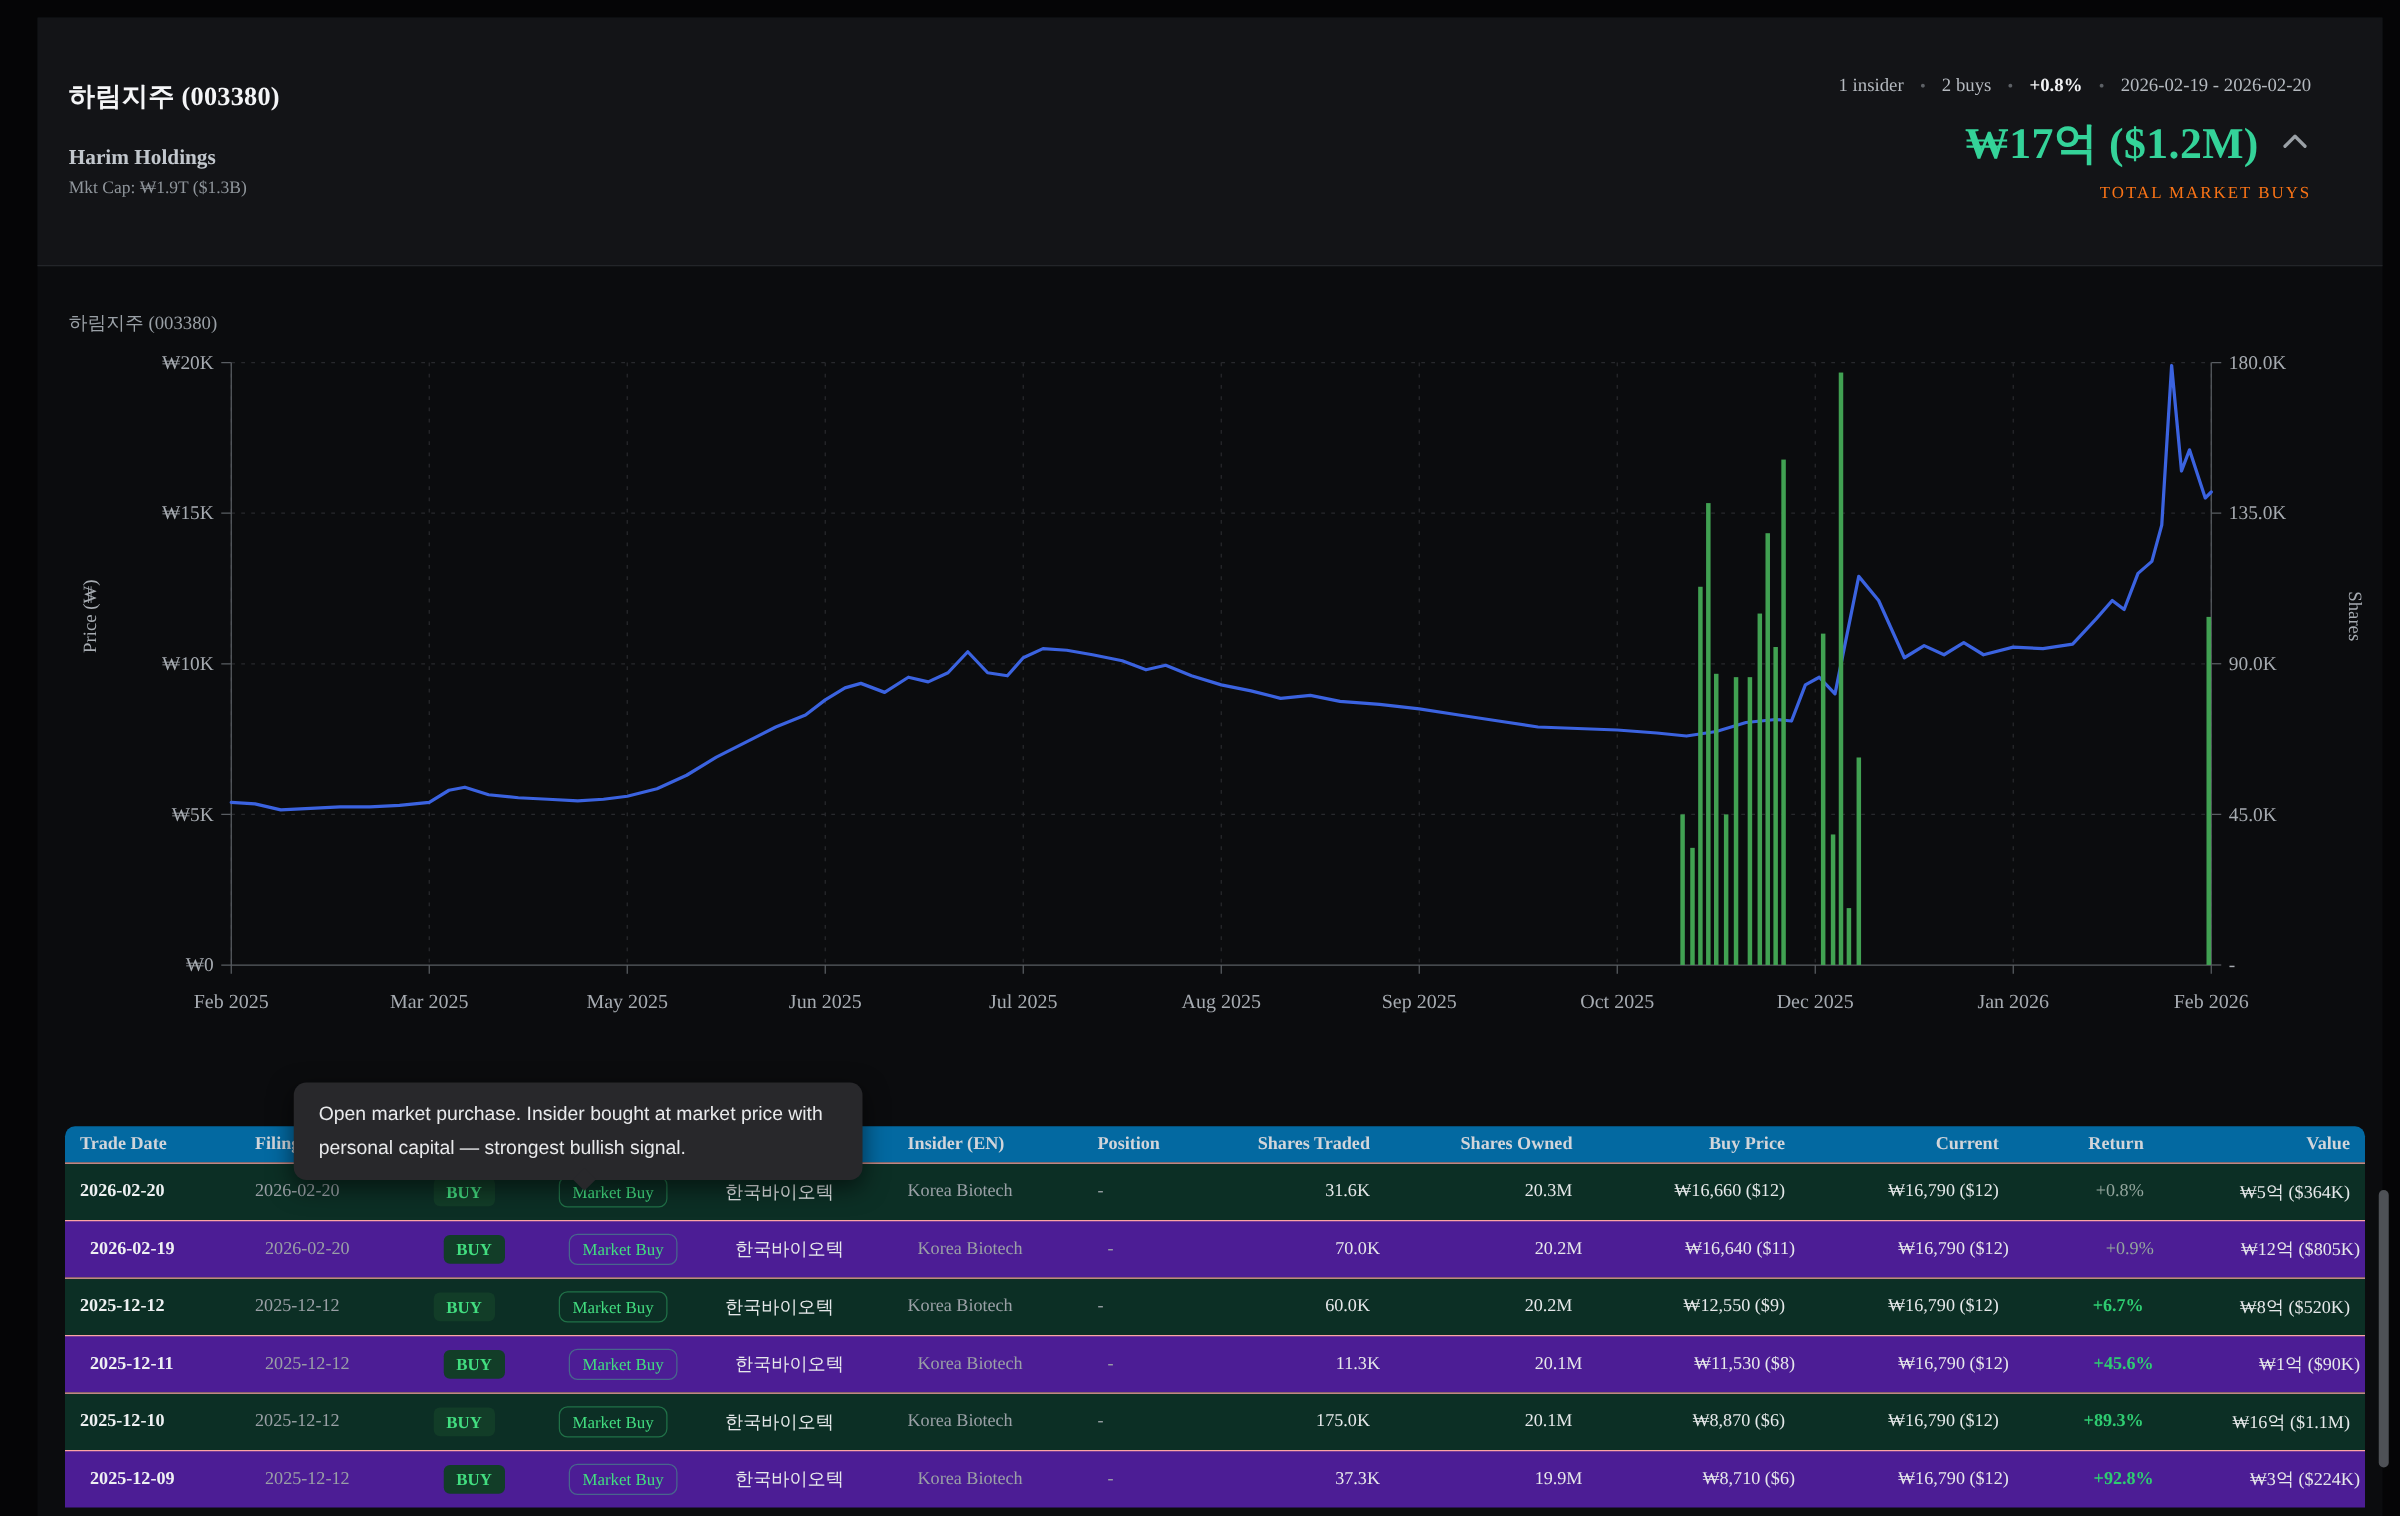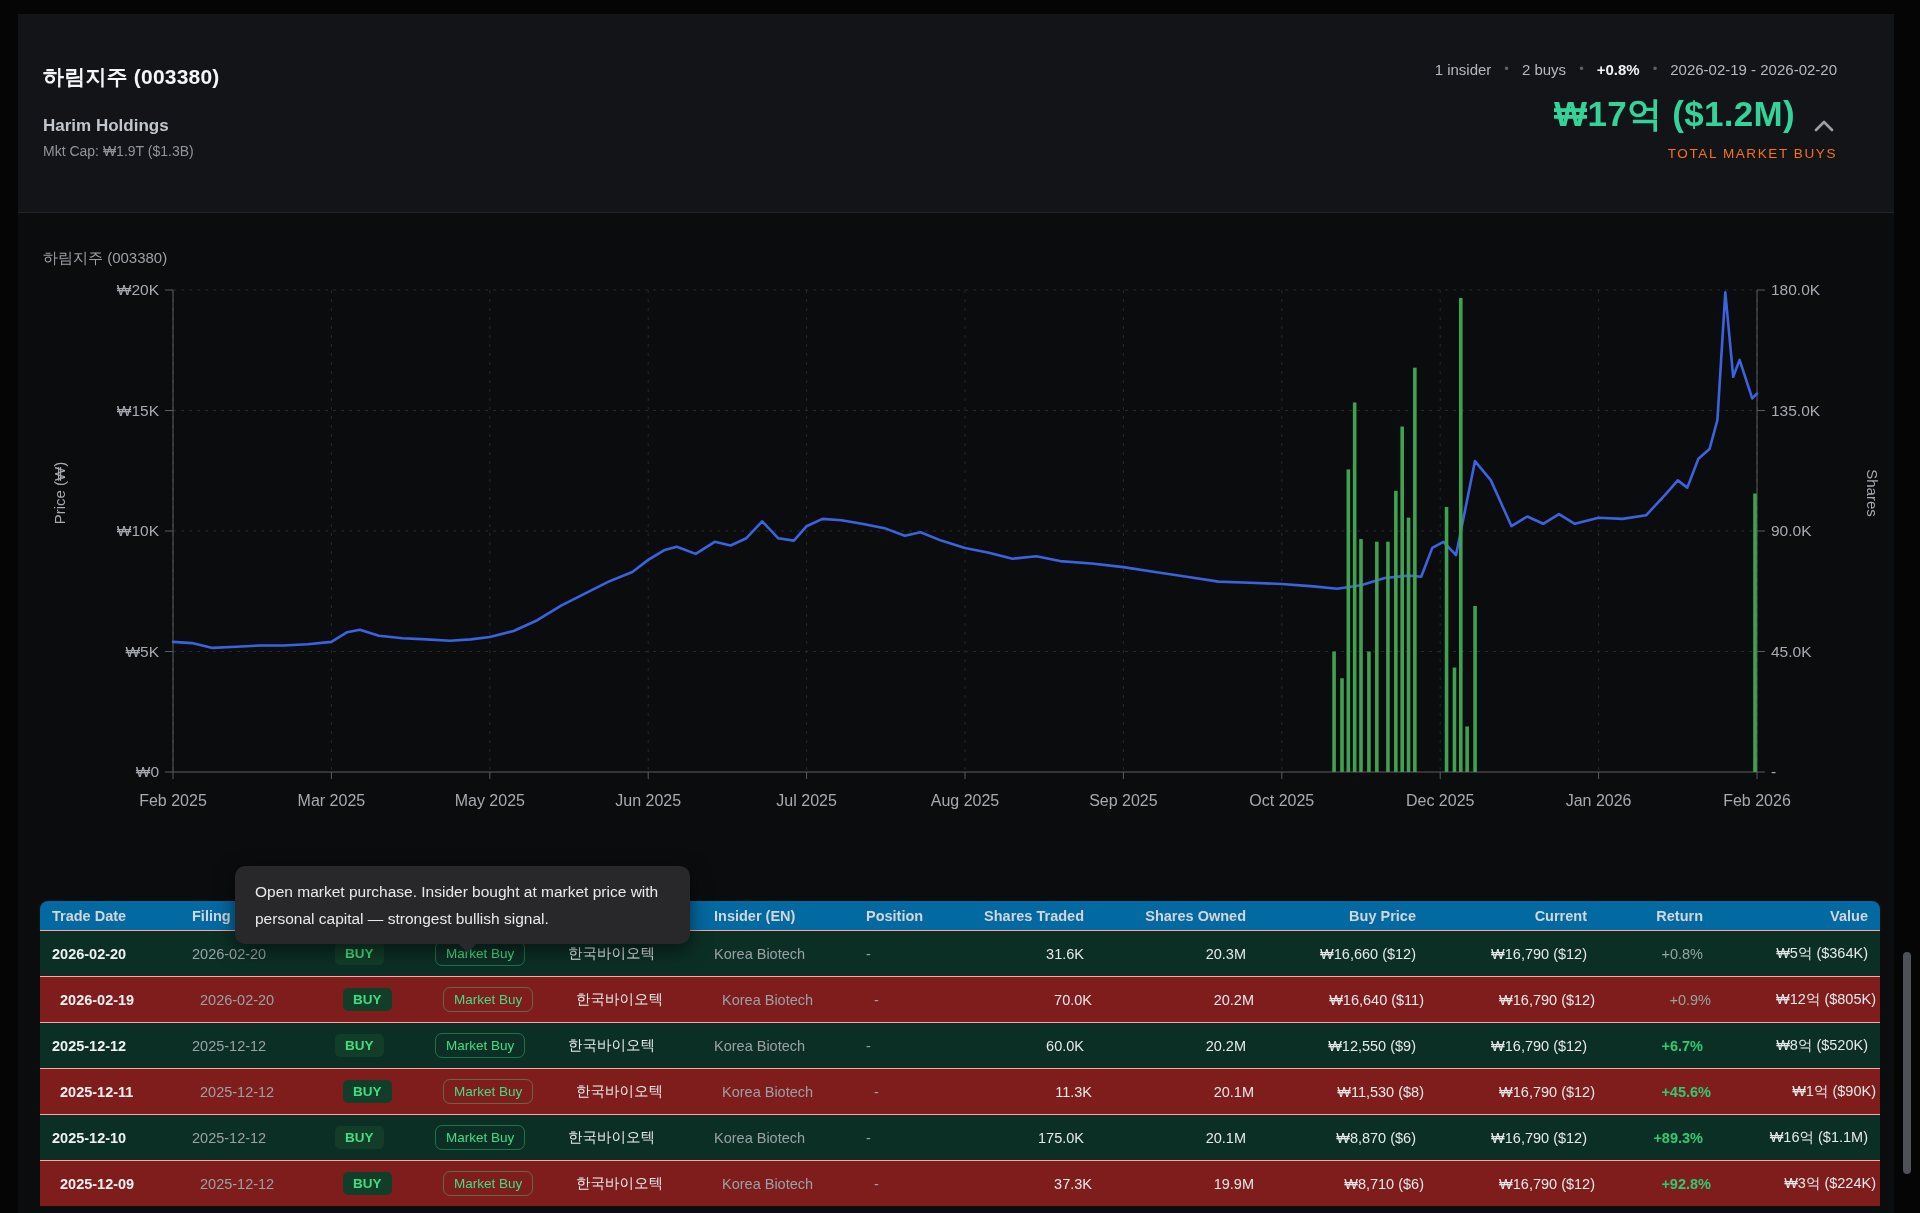--- a/index.html
+++ b/index.html
@@ -1,50 +1,50 @@
 <!DOCTYPE html>
 <html><head>
 <meta charset="utf-8">
 <style>
   * { margin:0; padding:0; box-sizing:border-box; }
   html,body { width:1920px; height:1213px; overflow:hidden; background:#050506;
     font-family:"Liberation Sans","DejaVu Sans",sans-serif; color:#e6e8ea; }
-  .container { position:absolute; left:18px; top:14px; width:1876px; height:1199px; background:#0b0c0e; }
+  .container { position:absolute; left:30px; top:14px; width:1876px; height:1199px; background:#0b0c0e;font-family:Liberation Serif, serif; }
 
   
   .hdr { height:199px; background:#131417; border-bottom:1px solid #232529;
     display:flex; justify-content:space-between; align-items:center; padding:10px 57px 14px 25px; }
   .hdr-title { font-size:21px; font-weight:700; color:#f4f5f7; letter-spacing:.2px; }
   .hdr-sub { font-size:17px; font-weight:600; color:#c2c7cd; margin-top:25px; }
   .hdr-cap { font-size:14px; color:#8f959b; margin-top:7px; }
   .hdr-right { display:flex; flex-direction:column; align-items:flex-end; }
   .stats { display:flex; align-items:flex-start; gap:13px; font-size:15px; color:#b4b9bf; }
   .stats .sep { color:#5d6166; font-size:13px; }
   .stats .chg { color:#f0f1f3; font-weight:700; }
-  .total-row { display:flex; align-items:flex-end; gap:16px; margin-top:13px; }
+  .total-row { display:flex; align-items:center; gap:16px; margin-top:13px; }
   .total-amt { font-size:35px; font-weight:700; color:#34d399; letter-spacing:.3px; }
   .chev-btn { background:none; border:none; cursor:pointer; display:flex; padding:2px; }
   .total-lbl { font-size:13.5px; color:#f97316; letter-spacing:1.6px; margin-top:8px; }
 
   
   .chart-sec { position:relative; height:660px; }
   .chart-lbl { position:absolute; left:25px; top:36px; font-size:15px; color:#9aa0a6; }
   #chart-svg { display:block; }
   .legend { display:flex; justify-content:center; align-items:center; gap:42px; height:38px; font-size:16.5px; }
   .legend-item { display:flex; align-items:center; gap:10px; cursor:pointer; }
 
   
   .table-wrap { margin:28px 14px 0 22px; width:1840px; }
   .tr, .thead { display:grid; padding:0 12px;
     grid-template-columns:140px 143px 100px 133px 146px 152px 68px 150px 162px 170px 171px 116px 165px;
     align-items:center; }
   .thead { background:#0369a1; height:29px; border-radius:8px 8px 0 0; }
   .th { font-size:14.5px; font-weight:600; color:#d2d5da; cursor:pointer; }
   .tr { height:46px; background:#0c2f25; border-top:1px solid #fca5a5; }
-  .tr.alt { background:#7f1d1d;padding-left:20px; }
+  .tr.alt { background:#4c1d95;padding-left:20px; }
   .td { font-size:14.5px; color:#e6e8ea; white-space:nowrap; }
   .r { text-align:right; }
   .strong { font-weight:700; color:#eef0f2; }
   .dim { color:#9aa0a6; }
   .muted-ret { color:#93a59d; }
   .green-ret { color:#2ecc71; font-weight:700; }
   .chip { display:inline-block; font-size:13.5px; line-height:1; border-radius:5px; padding:5px 10px; }
   .chip-buy { background:#123d28; color:#42dd80; font-weight:700; }
   .chip-mkt { border:1px solid rgba(66,221,128,.38); color:#42dd80; border-radius:7px; cursor:pointer; }
 

